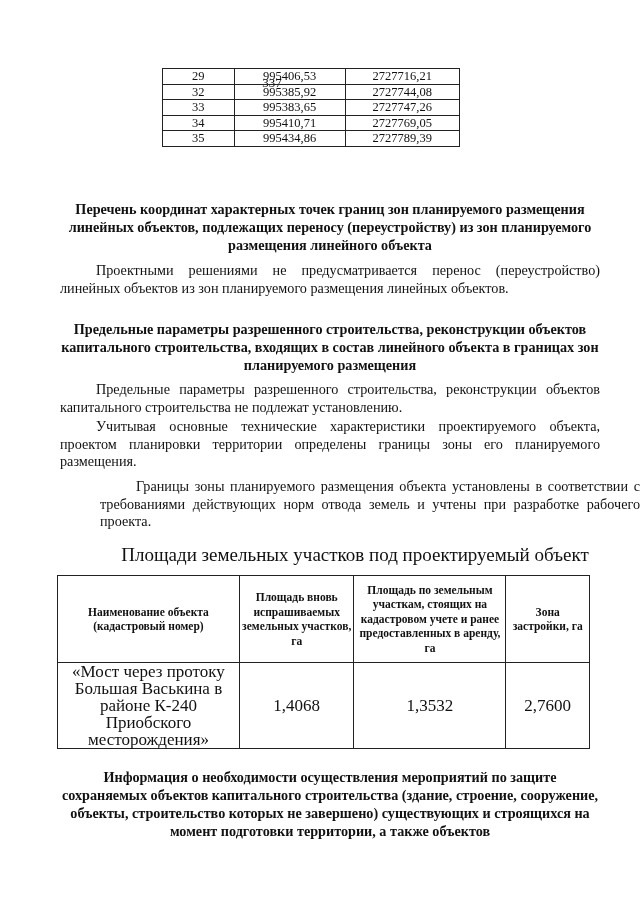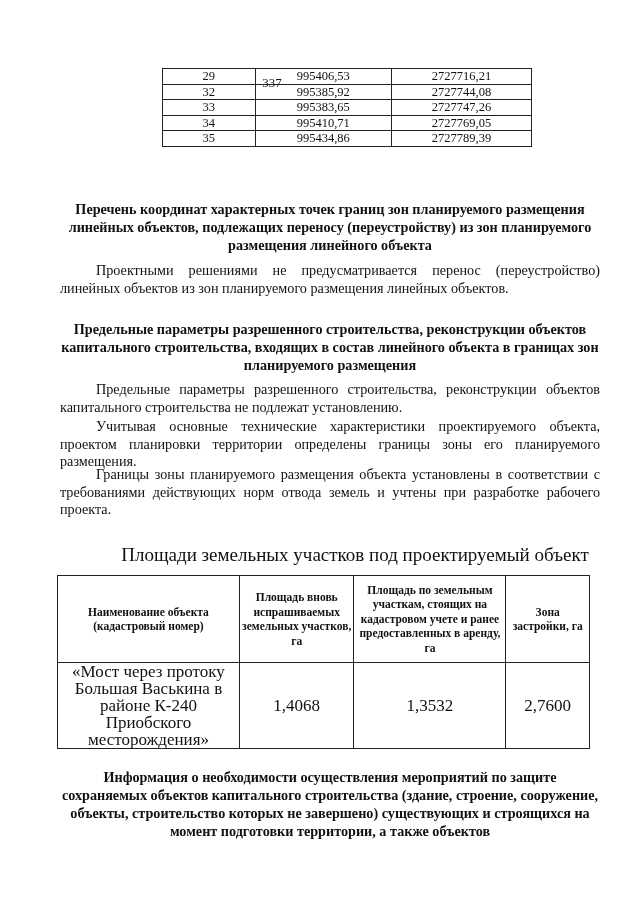--- a/index.html
+++ b/index.html
@@ -8,21 +8,21 @@
     font-family: "Liberation Serif", "DejaVu Serif", serif;
     color: #111;
   }
   .page-number {
     position: absolute; top: 36px; left: 0; width: 544px;
     text-align: center; font-size: 13px; margin-top: 39px;
   }
   table { border-collapse: collapse; }
   .coords {
     position: absolute; left: 162px; top: 68px;
-    width: 370px; font-size: 12.5px;
+    width: 298px; font-size: 12.5px;
   }
   .coords td {
     border: 1px solid #222; height: 14.5px; padding: 0;
     text-align: center; line-height: 14px;
   }
   .coords td:nth-child(1) { width: 81px; }
   .coords td:nth-child(2) { width: 120px; }
   .coords td:nth-child(3) { width: 123px; }
   .heading {
     position: absolute; left: 60px; width: 540px;
@@ -85,21 +85,21 @@
     </tr>
   </tbody>
 </table>
 
 <div class="heading" style="top:193px;">Перечень координат характерных точек границ зон планируемого размещения линейных объектов, подлежащих переносу (переустройству) из зон планируемого размещения линейного объекта</div>
 <div class="para" style="top:262px;">Проектными решениями не предусматривается перенос (переустройство) линейных объектов из зон планируемого размещения линейных объектов.</div>
 
 <div class="heading" style="top:313px;">Предельные параметры разрешенного строительства, реконструкции объектов капитального строительства, входящих в состав линейного объекта в границах зон планируемого размещения</div>
 <div class="para" style="top:381px;">Предельные параметры разрешенного строительства, реконструкции объектов капитального строительства не подлежат установлению.</div>
 <div class="para" style="top:418px;">Учитывая основные технические характеристики проектируемого объекта, проектом планировки территории определены границы зоны его планируемого размещения.</div>
-<div class="para" style="top:466px;">Границы зоны планируемого размещения объекта установлены в соответствии с требованиями действующих норм отвода земель и учтены при разработке рабочего проекта.</div>
+<div class="para" style="top:478px;margin-left:40px;">Границы зоны планируемого размещения объекта установлены в соответствии с требованиями действующих норм отвода земель и учтены при разработке рабочего проекта.</div>
 
 <div class="caption">Площади земельных участков под проектируемый объект</div>
 
 <table class="areas">
   <thead>
     <tr>
       <th class="c1">Наименование объекта (кадастровый номер)</th>
       <th class="c2">Площадь вновь испрашиваемых земельных участков, га</th>
       <th class="c3">Площадь по земельным участкам, стоящих на кадастровом учете и ранее предоставленных в аренду, га</th>
       <th class="c4">Зона застройки, га</th>

